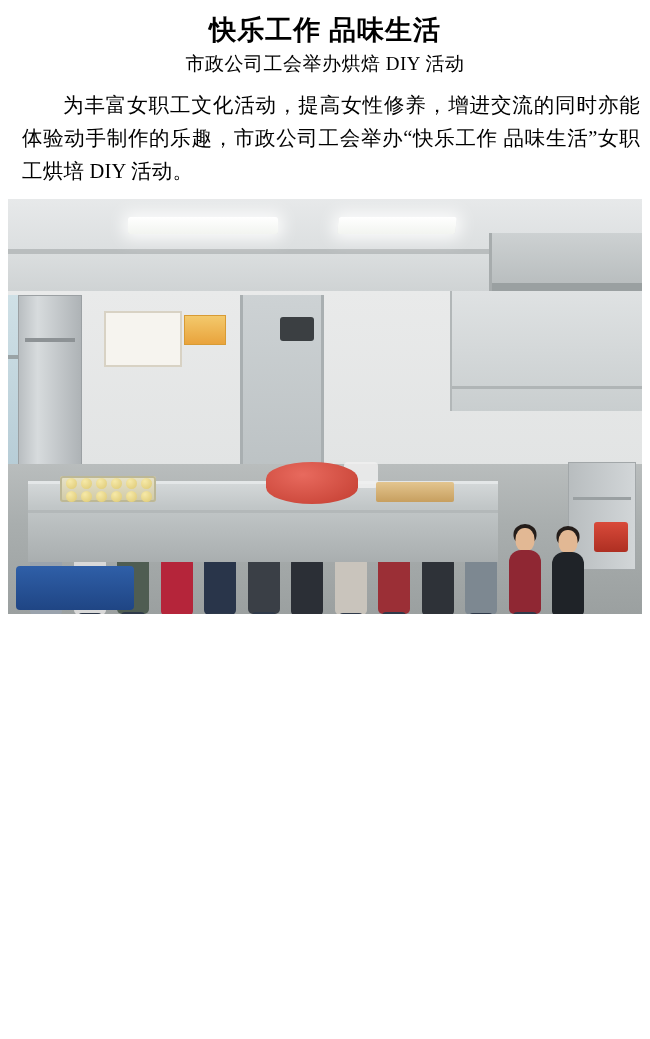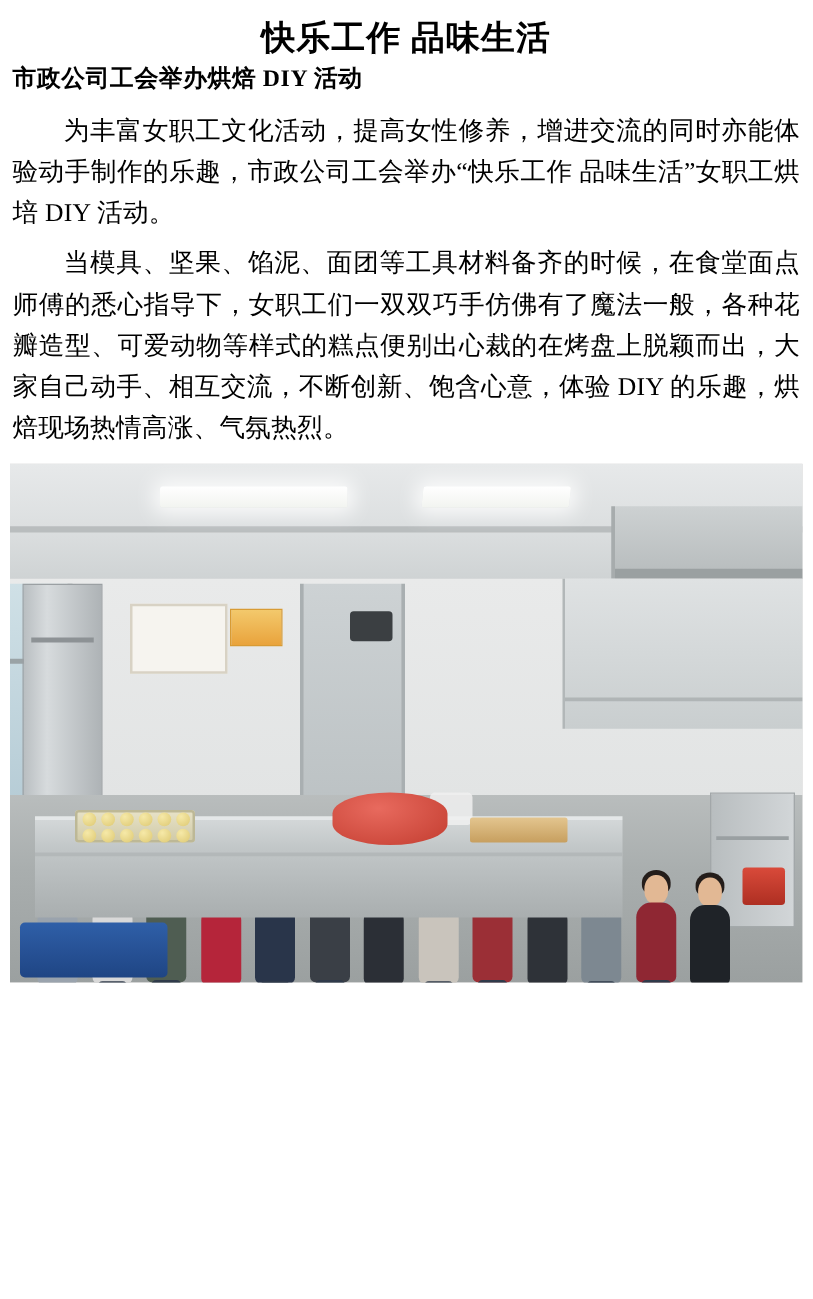--- a/index.html
+++ b/index.html
@@ -26,31 +26,31 @@
   .title-main {
     text-align: center;
     font-size: 27px;
     font-weight: bold;
     letter-spacing: 1px;
     line-height: 1.35;
     margin: 4px 0 2px 0;
     font-family: "Liberation Serif", "DejaVu Serif", serif;
   }
   .title-sub {
-    text-align: left;
+    text-align: center;
     font-size: 19px;
-    font-weight: bold;
+    font-weight: normal;
     line-height: 1.5;
     margin: 2px 0 10px 0;
     letter-spacing: 0.5px;
   }
   .body-text p {
     font-size: 20.5px;
     line-height: 1.62;
-    margin: 0 0 6px 0;
+    margin: 0 0 6px 12px;
     text-indent: 2em;
     text-align: justify;
     text-justify: inter-ideograph;
     letter-spacing: 0.2px;
   }
   .photo-wrap {
     margin: 10px 0 0 0;
     padding: 0 8px;
   }
   .photo {
@@ -211,21 +211,20 @@
 <div class="page">
 
   <div class="article">
 
     <h1 class="title-main">快乐工作  品味生活</h1>
 
     <h2 class="title-sub">市政公司工会举办烘焙 DIY 活动</h2>
 
     <div class="body-text">
       <p>为丰富女职工文化活动，提高女性修养，增进交流的同时亦能体验动手制作的乐趣，市政公司工会举办“快乐工作 品味生活”女职工烘培 DIY 活动。</p>
-      <p>当模具、坚果、馅泥、面团等工具材料备齐的时候，在食堂面点师傅的悉心指导下，女职工们一双双巧手仿佛有了魔法一般，各种花瓣造型、可爱动物等样式的糕点便别出心裁的在烤盘上脱颖而出，大家自己动手、相互交流，不断创新、饱含心意，体验 DIY 的乐趣，烘焙现场热情高涨、气氛热烈。</p>
     </div>
 
   </div>
 
   <div class="photo-wrap">
     <div class="photo">
 
       <div class="ph-ceiling"></div>
       <div class="ph-light l1"></div>
       <div class="ph-light l2"></div>

